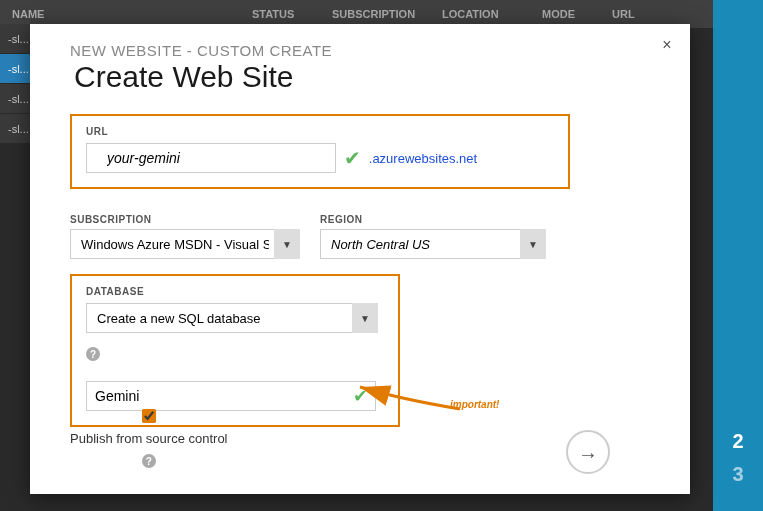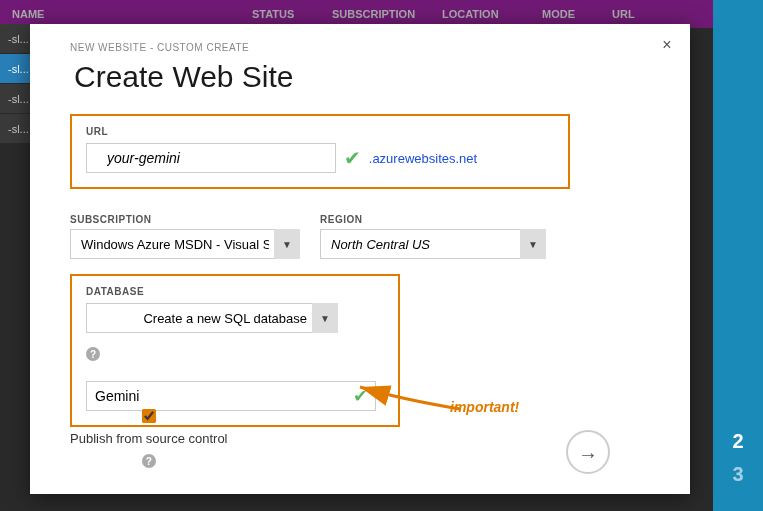--- a/index.html
+++ b/index.html
@@ -12,21 +12,21 @@
       position: relative;
     }
 
     
     .bg-table-header {
       position: absolute;
       top: 0;
       left: 0;
       right: 0;
       height: 28px;
-      background: #701a75;
+      background: #404040;
       display: flex;
       align-items: center;
       color: #aaa;
       font-size: 11px;
       font-weight: bold;
     }
     .bg-col {
       padding: 0 12px;
     }
     .bg-col-name { width: 240px; }
@@ -109,21 +109,21 @@
       font-size: 16px;
       line-height: 18px;
       text-align: center;
       font-weight: normal;
     }
 
     .modal-subtitle {
       position: absolute;
       top: 18px;
       left: 40px;
-      font-size: 10px;
+      font-size: 15px;
       color: #888;
       letter-spacing: 0.5px;
       text-transform: uppercase;
     }
 
     .modal-title {
       position: absolute;
       top: 36px;
       left: 44px;
       font-size: 30px;
@@ -265,21 +265,21 @@
       transform: translateY(-50%);
       color: #5cb85c;
       font-size: 18px;
     }
 
     .important-text {
       position: absolute;
       top: 375px;
       left: 420px;
       color: #e07b00;
-      font-size: 14px;
+      font-size: 10px;
       font-weight: bold;
       font-style: italic;
     }
 
     
     .publish-row {
       position: absolute;
       top: 385px;
       left: 40px;
       display: flex;
@@ -401,21 +401,21 @@
           <option>West Europe</option>
         </select>
         <div class="select-arrow">▼</div>
       </div>
     </div>
   </div>
 
   <div class="db-section">
     <div class="field-label">DATABASE</div>
     <div class="select-wrapper">
-      <select class="select-field" style="width:252px;text-align:right;">
+      <select class="select-field" style="width:292px;">
         <option>Create a new SQL database</option>
         <option>Use an existing SQL database</option>
         <option>No database</option>
       </select>
       <div class="select-arrow">▼</div>
     </div>
 
     
     <div style="margin-top:14px;">
       <div class="dbconn-label-row">

